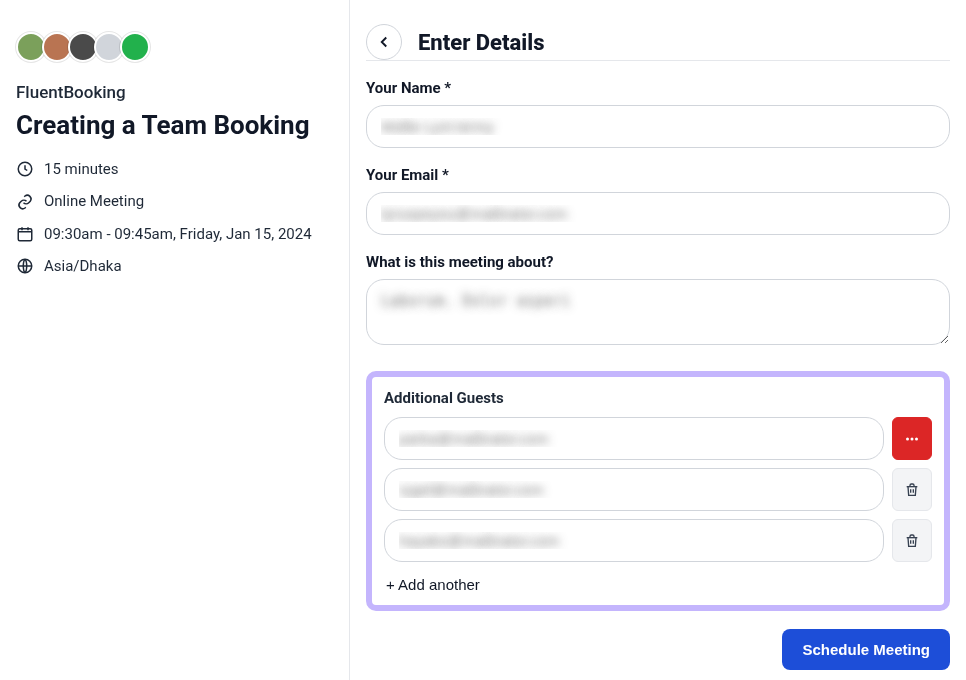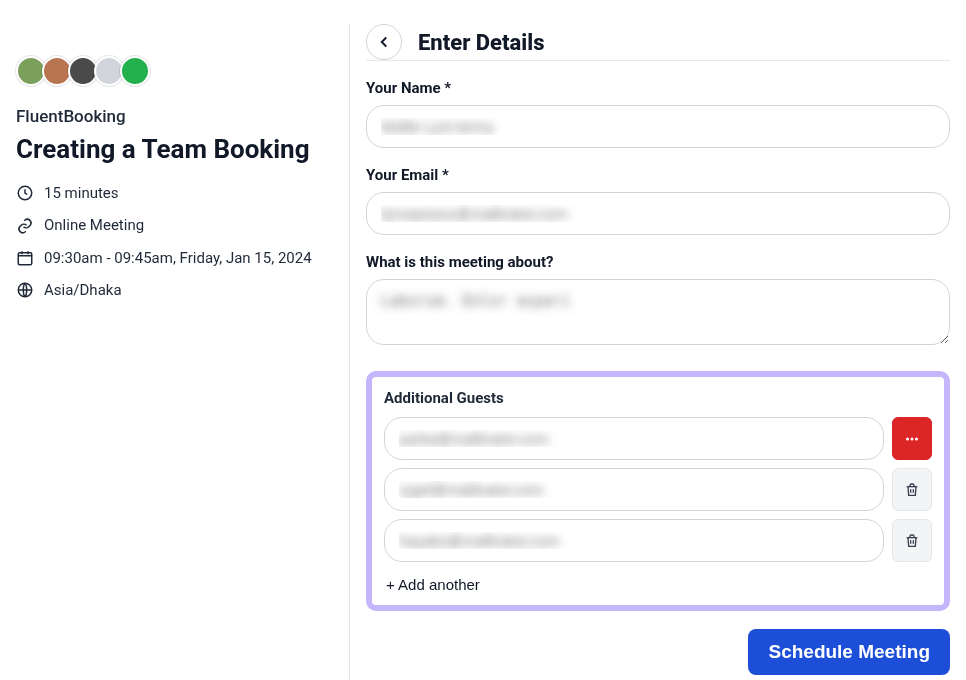--- a/index.html
+++ b/index.html
@@ -12,21 +12,20 @@
   }
   .page {
     display: flex;
     width: 966px;
     height: 680px;
   }
   .sidebar {
     width: 350px;
     padding: 32px 16px 16px 16px;
     border-right: 1px solid #e5e7eb;
-    margin-top: 24px;
   }
   .main {
     flex: 1;
     padding: 24px 16px 24px 16px;
     display: flex;
     flex-direction: column;
   }
   .avatar-group {
     display: flex;
     margin-bottom: 20px;
@@ -156,21 +155,21 @@
     display: flex;
     justify-content: flex-end;
     margin-top: 18px;
   }
   .primary-btn {
     background: #1d4ed8;
     color: #fff;
     border: none;
     border-radius: 8px;
     padding: 12px 20px;
-    font-size: 19px;
+    font-size: 15px;
     font-weight: 600;
     cursor: pointer;
   }
   svg { display: block; }
 </style>
 </head>
 <body>
 
 <div class="page">
 

